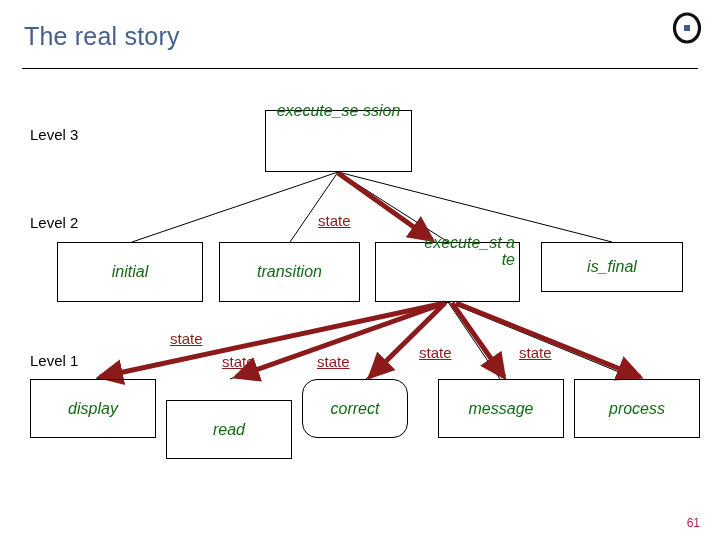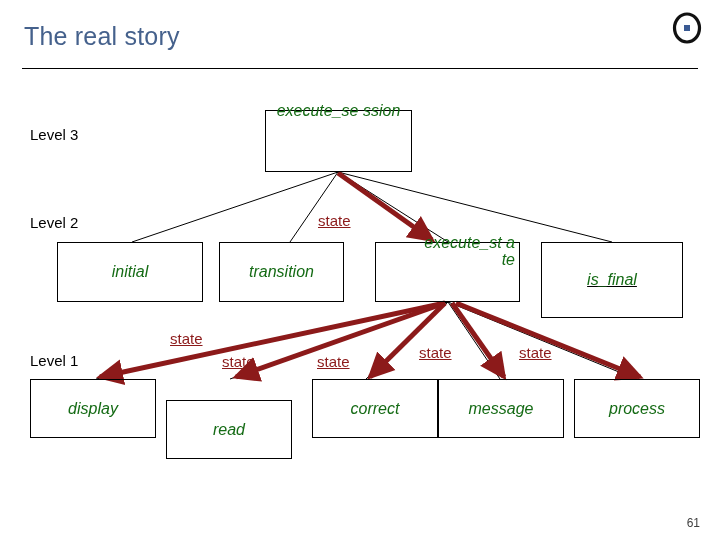--- a/index.html
+++ b/index.html
@@ -99,21 +99,21 @@
     white-space: nowrap;
     text-decoration: underline;
   }
 
   
   #page-number {
     position: absolute;
     right: 20px;
     bottom: 10px;
     font-size: 12px;
-    color: #404040;
+    color: #be185d;
   }
 </style>
 </head>
 <body>
 
 <div id="slide-title">The real story</div>
 <div id="title-rule"></div>
 
 <svg id="brand-logo" viewBox="0 0 34 36">
   <ellipse cx="17" cy="18" rx="12.5" ry="14" fill="none" stroke="#111111" stroke-width="3.2"></ellipse>
@@ -154,36 +154,36 @@
       <div class="level-caption" style="left: 30px; top: 214px;">Level 2</div>
       <div class="level-caption" style="left: 30px; top: 352px;">Level 1</div>
     </div>
   <div id="node-layer">
       <div class="node-box label-top" style="left: 265px; top: 110px; width: 147px; height: 62px;">
         <div class="node-label">execute_se ssion</div>
       </div>
       <div class="node-box" style="left: 57px; top: 242px; width: 146px; height: 60px;">
         <div class="node-label">initial</div>
       </div>
-      <div class="node-box" style="left: 219px; top: 242px; width: 125px; height: 60px;">
+      <div class="node-box" style="left: 219px; top: 242px; width: 141px; height: 60px;">
         <div class="node-label">transition</div>
       </div>
       <div class="node-box label-top" style="left: 375px; top: 242px; width: 145px; height: 60px; padding-left: 40px;">
         <div class="node-label">execute_st ate</div>
       </div>
-      <div class="node-box" style="left: 541px; top: 242px; width: 142px; height: 76px; text-decoration: underline;">
+      <div class="node-box" style="left: 541px; top: 242px; width: 142px; height: 50px;">
         <div class="node-label">is_final</div>
       </div>
       <div class="node-box" style="left: 30px; top: 379px; width: 126px; height: 59px;">
         <div class="node-label">display</div>
       </div>
       <div class="node-box" style="left: 166px; top: 379px; width: 126px; height: 59px; margin-top: 21px;">
         <div class="node-label">read</div>
       </div>
-      <div class="node-box" style="left: 312px; top: 379px; width: 126px; height: 59px;">
+      <div class="node-box" style="left: 302px; top: 379px; width: 106px; height: 59px; border-radius: 15px;">
         <div class="node-label">correct</div>
       </div>
       <div class="node-box" style="left: 438px; top: 379px; width: 126px; height: 59px;">
         <div class="node-label">message</div>
       </div>
       <div class="node-box" style="left: 574px; top: 379px; width: 126px; height: 59px;">
         <div class="node-label">process</div>
       </div>
     </div>
   <div id="edge-caption-layer">

